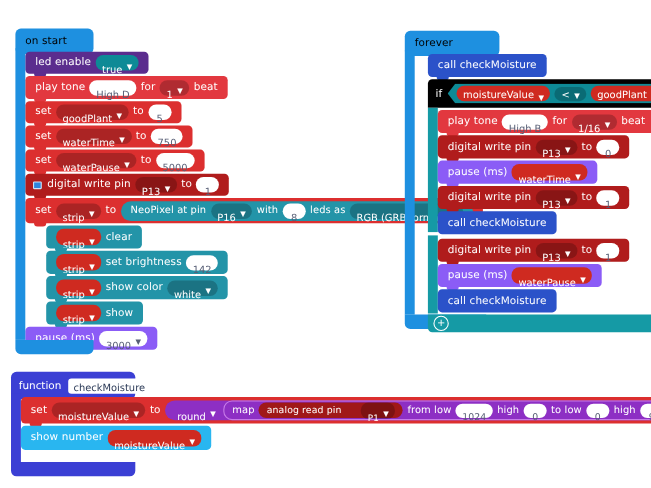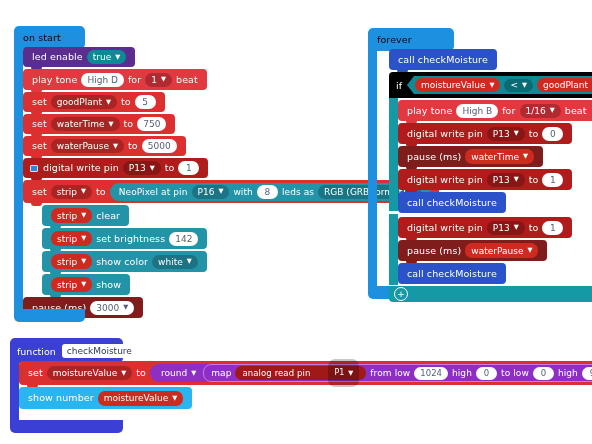--- a/index.html
+++ b/index.html
@@ -28,21 +28,21 @@
 
   
   .row:after{
     content:"";position:absolute;left:8px;bottom:-3px;width:11px;height:4px;
     border-radius:0 0 3px 3px;background:inherit;
   }
   .row.nonotch:after{display:none;}
 
   
   .pill{
-    display:inline-flex;align-items:center;height:14px;border-radius:7px;
+    display:inline-flex;align-items:flex-end;height:14px;border-radius:7px;
     padding:0 6px;font-size:9px;margin:0 2px;color:#fff;white-space:nowrap;
   }
   .pill.light{background:#ffffff;color:#575e75;}
   .pill.num{background:#ffffff;color:#575e75;min-width:9px;justify-content:center;padding:0 6px;}
   .pill.dark{background:rgba(0,0,0,.22);}
   .pill.varr{background:#cf2a20;}
   .pill.boxed{
     background:#ffffff;color:#2b3a57;border-radius:3px;height:14px;padding:0 5px;
   }
   .caret{display:inline-block;margin-left:4px;font-size:6.5px;line-height:1;transform:translateY(-.5px);}
@@ -59,21 +59,21 @@
     background:#0e8a96;
     clip-path:polygon(7px 0,100% 0,100% 50%,100% 100%,7px 100%,0 50%);
   }
   .c-purple{background:#5b2d8e;}
   .c-music{background:#e2383f;}
   .c-var{background:#dc2f2f;}
   .c-darkred{background:#b01c1c;}
   .c-neo{background:#2394a8;}
   .c-mathpurple{background:#8d2fc4;}
   .c-func{background:#3b3fd4;}
-  .c-basic{background:#7f1d1d;}
+  .c-basic{background:#8b5cf6;}
 
   
   .toggle{
     display:inline-flex;align-items:center;justify-content:flex-end;
     width:40px;height:15px;border-radius:8px;background:#4b2a7b;margin-left:4px;padding:0;
   }
   .toggle .knob{
     width:26px;height:13px;border-radius:7px;background:#4cd97b;color:#0d5c2a;
     font-size:6.5px;display:flex;align-items:center;justify-content:center;margin-right:1px;
     letter-spacing:.3px;
@@ -378,21 +378,21 @@
 
         <span class="rep c-mathpurple" style="height:18px;border-radius:9px;padding:0 6px;">
           <span class="pill" style="background:transparent;padding:0 3px;">
                 <span>round</span>
                 <span class="caret">▼</span>
               </span>
           <span class="rep" style="background:#8d2fc4;border:1.2px solid #c77ae8;height:16px;border-radius:8px;padding:0 5px;">
             <span class="t">map</span>
             <span class="rep" style="background:#a01818;height:14px;border-radius:7px;padding:0 5px;font-size:8.5px;">
               <span class="t">analog read pin</span>
-              <span class="pill dark" style="height:28px;font-size:8px;margin-left:16px;">
+              <span class="pill dark" style="height:15px;font-size:8px;margin-left:16px;">
                     <span>P1</span>
                     <span class="caret">▼</span>
                   </span>
             </span>
             <span class="t">from low</span>
             <span class="pill num" style="height:13px;font-size:8.5px;">1024</span>
             <span class="t">high</span>
             <span class="pill num" style="height:13px;font-size:8.5px;">0</span>
             <span class="t">to low</span>
             <span class="pill num" style="height:13px;font-size:8.5px;">0</span>

